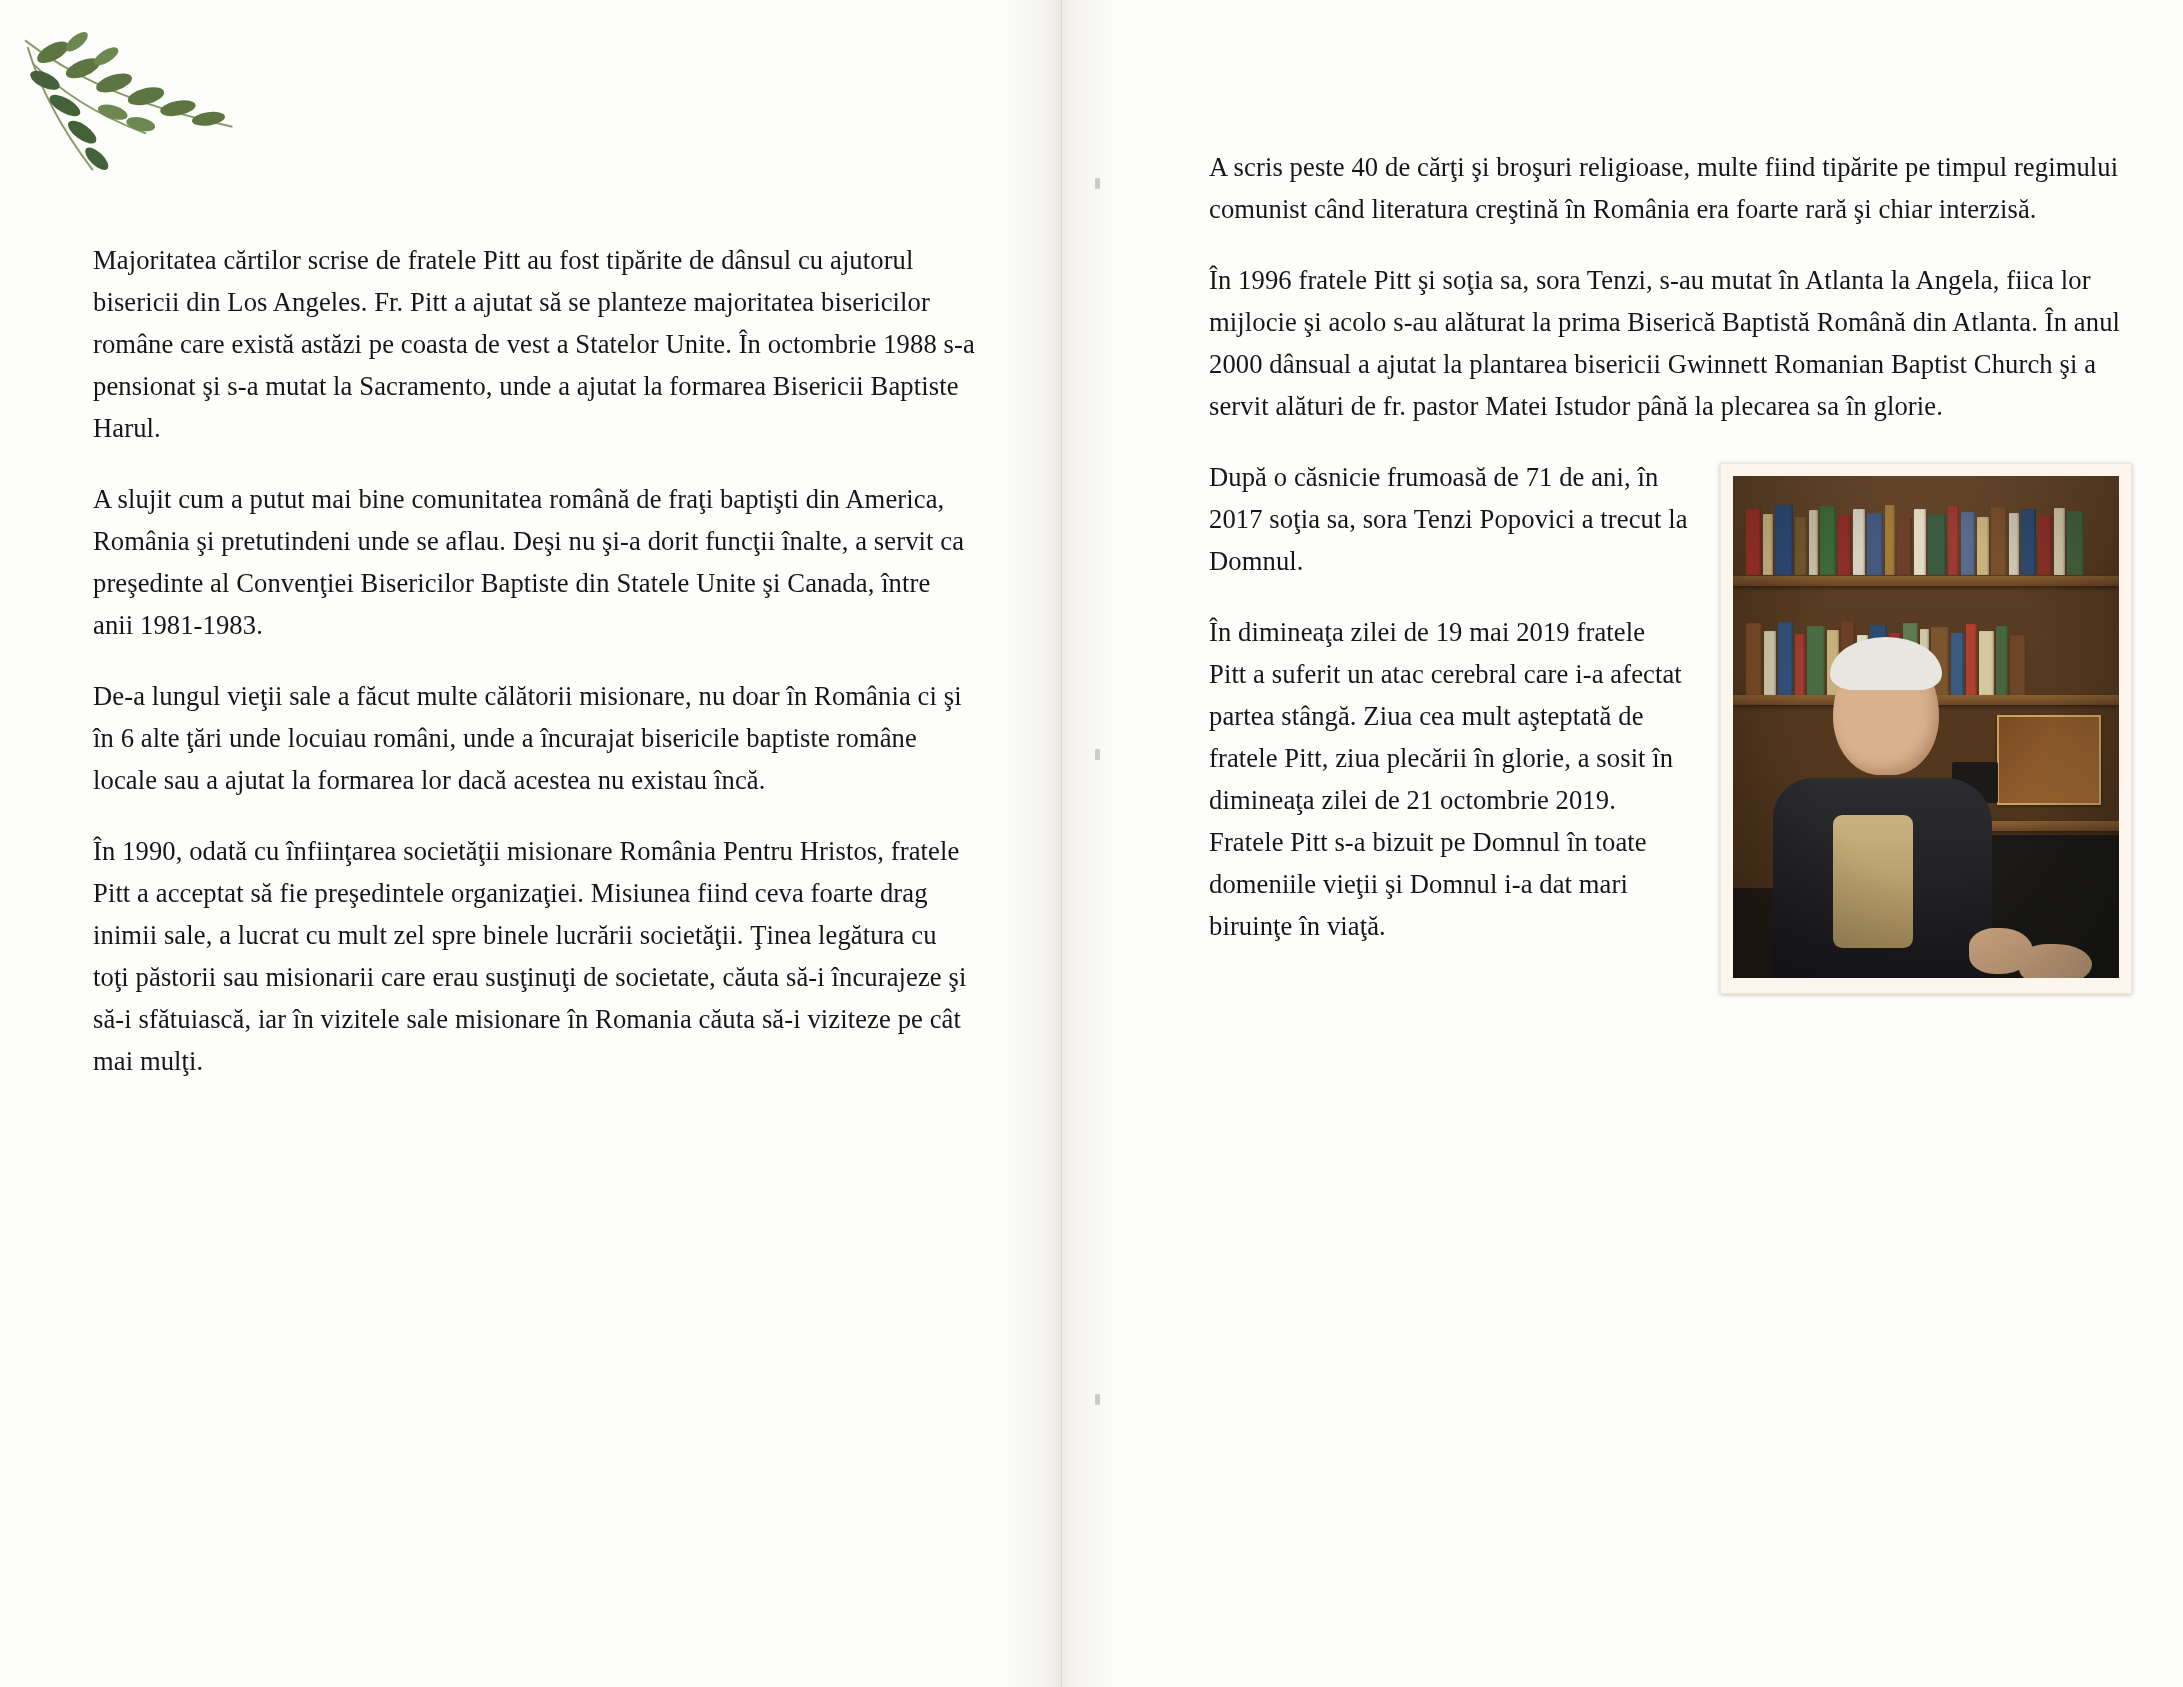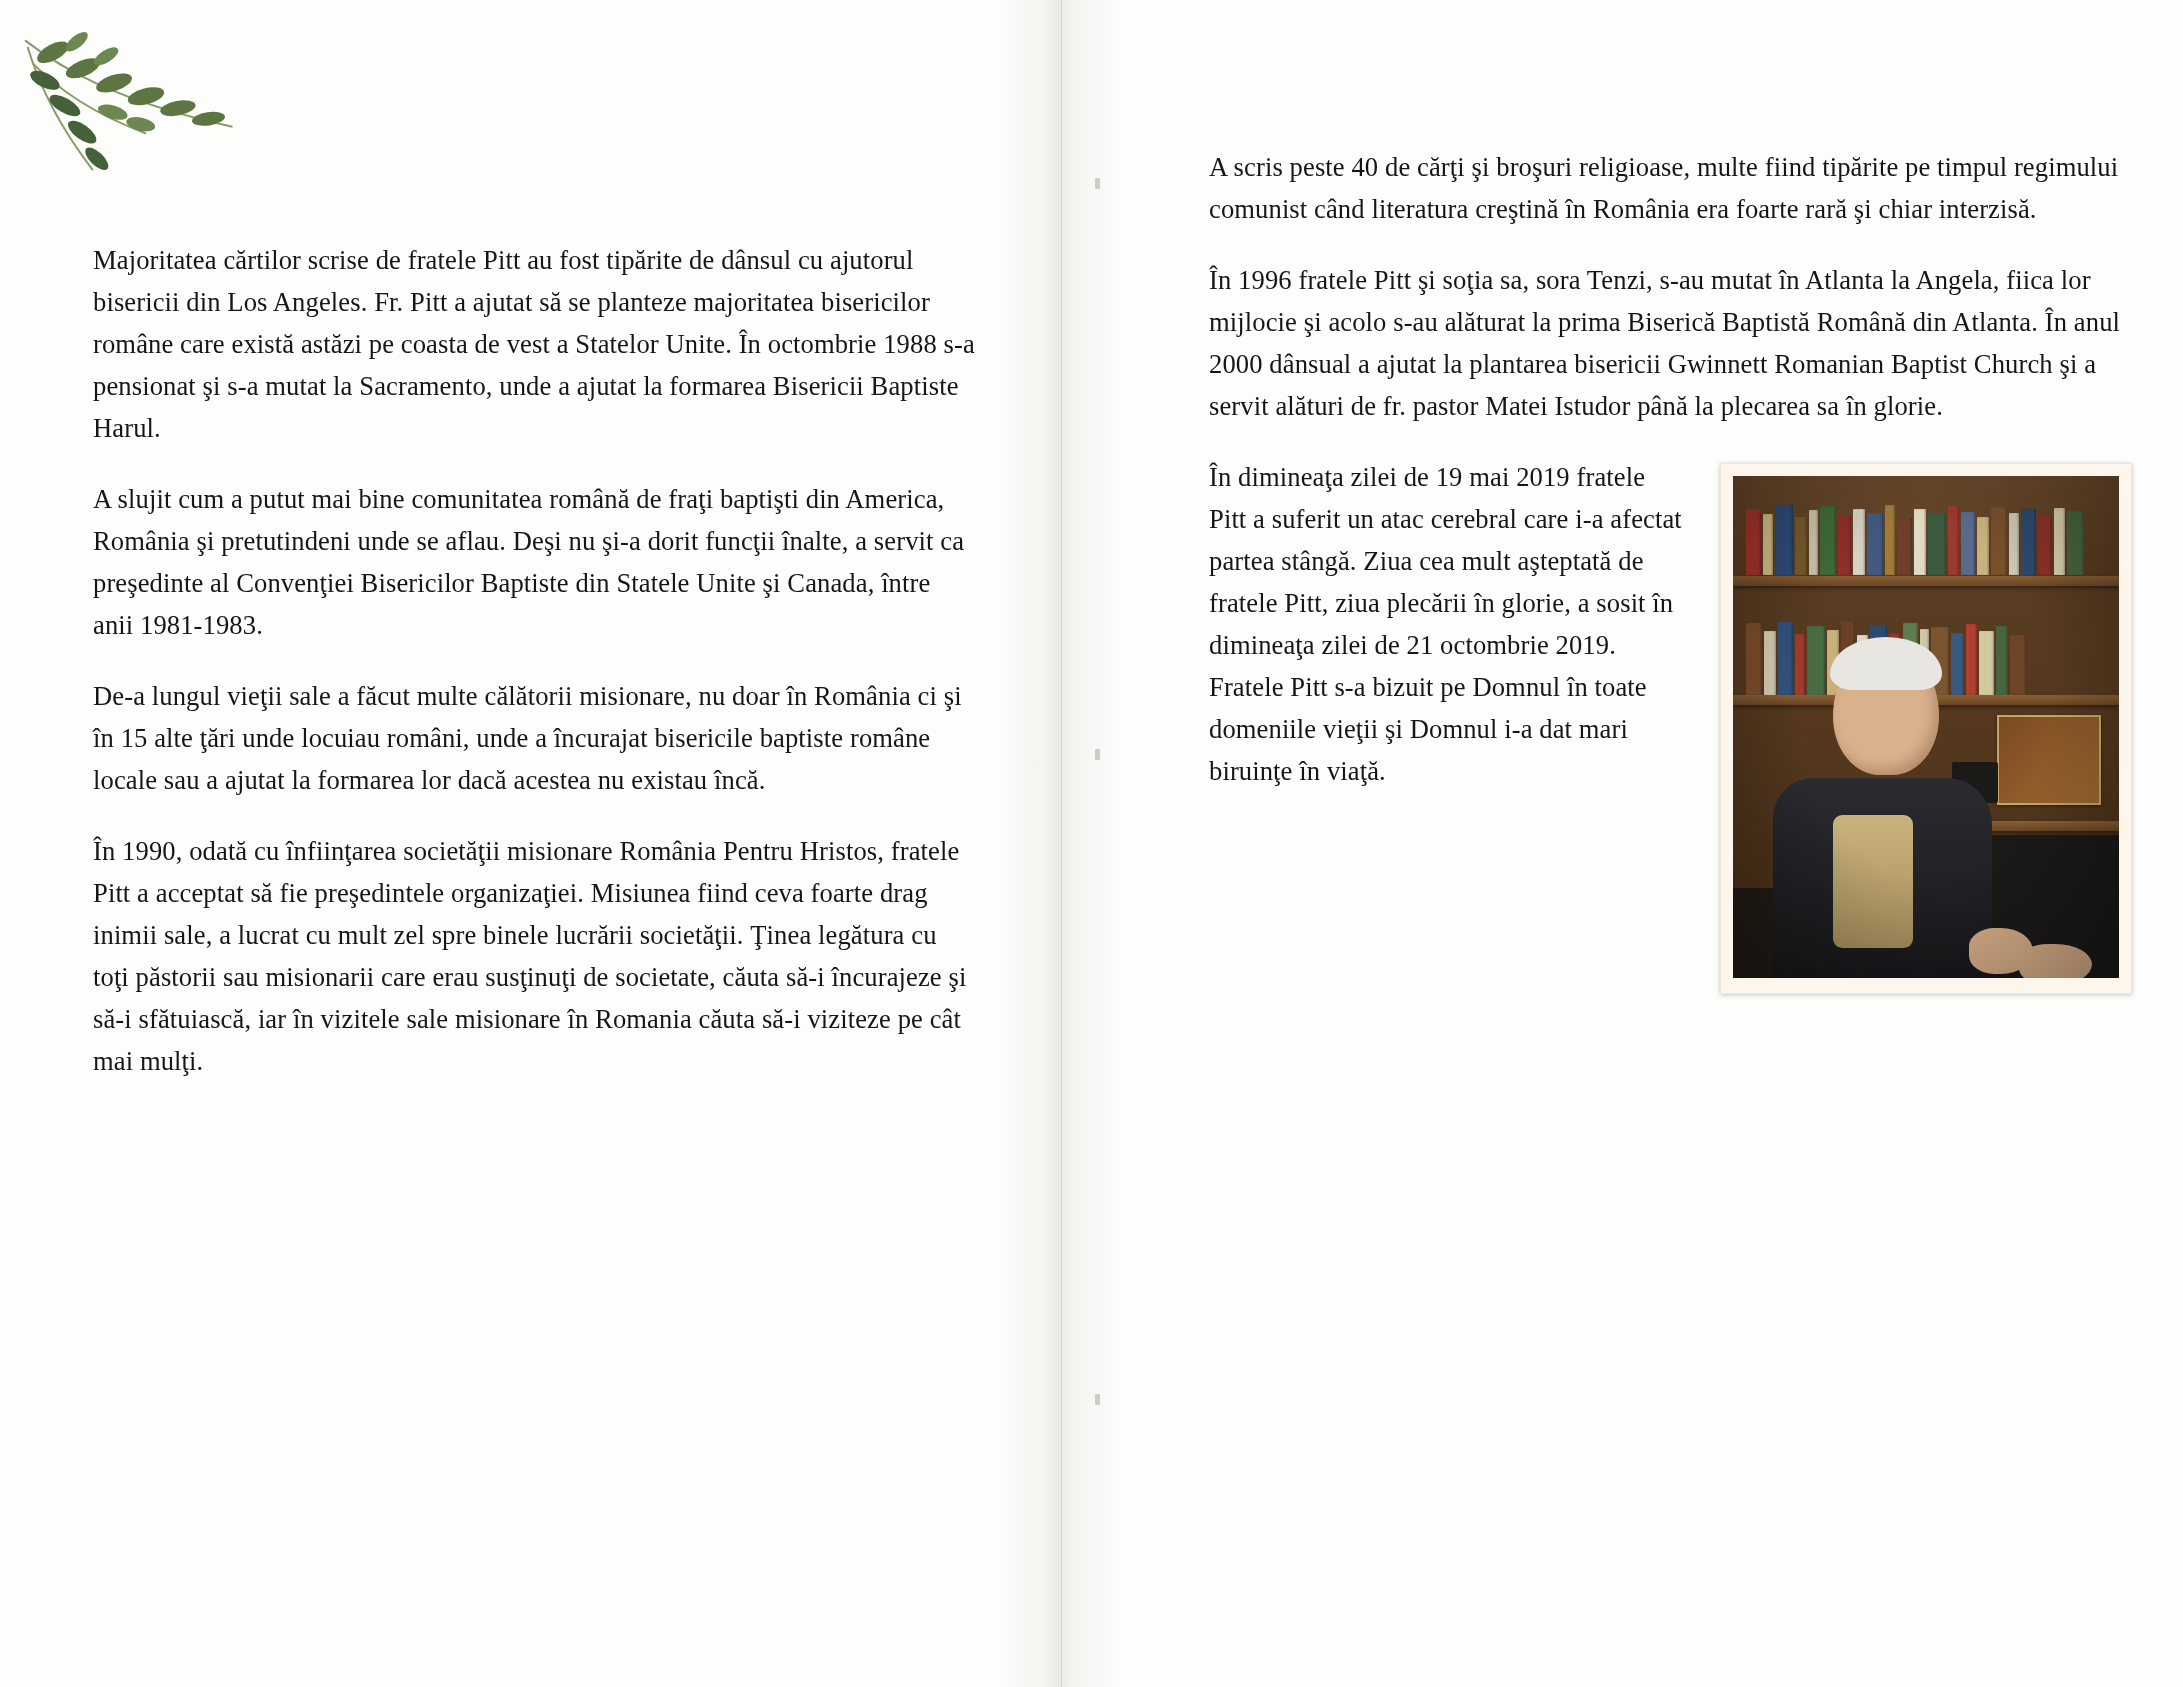--- a/index.html
+++ b/index.html
@@ -215,21 +215,21 @@
       <ellipse cx="150" cy="128" rx="23" ry="10" transform="rotate(16 150 128)"></ellipse>
       <ellipse cx="192" cy="146" rx="22" ry="10" transform="rotate(12 192 146)"></ellipse>
       <ellipse cx="96" cy="22" rx="20" ry="9" transform="rotate(-40 96 22)"></ellipse>
       <ellipse cx="140" cy="44" rx="21" ry="9" transform="rotate(-32 140 44)"></ellipse>
     </g>
   </svg>
 
   <div class="col col-left">
     <p class="para">Majoritatea cărtilor scrise de fratele Pitt au fost tipărite de dânsul cu ajutorul bisericii din Los Angeles. Fr. Pitt a ajutat să se planteze majoritatea bisericilor române care există  astăzi pe coasta de vest a Statelor Unite. În octombrie 1988 s-a pensionat şi s-a mutat la Sacramento, unde a ajutat la formarea Bisericii Baptiste Harul.</p>
     <p class="para">A slujit cum a putut mai bine comunitatea română de fraţi baptişti din America, România şi pretutindeni unde se aflau. Deşi nu şi-a dorit funcţii înalte, a servit ca preşedinte al Convenţiei Bisericilor Baptiste din Statele Unite şi Canada, între anii 1981-1983.</p>
-    <p class="para">De-a lungul vieţii sale a făcut multe călătorii misionare, nu doar în România ci şi în 15 alte ţări unde locuiau români, unde a încurajat bisericile baptiste române locale sau a ajutat la formarea lor dacă acestea nu existau încă.</p>
+    <p class="para">De-a lungul vieţii sale a făcut multe călătorii misionare, nu doar în România ci şi în 6 alte ţări unde locuiau români, unde a încurajat bisericile baptiste române locale sau a ajutat la formarea lor dacă acestea nu existau încă.</p>
     <p class="para">În 1990, odată cu înfiinţarea societăţii misionare România Pentru Hristos, fratele Pitt a acceptat să fie preşedintele organizaţiei. Misiunea fiind ceva foarte drag inimii sale, a lucrat cu mult zel spre binele lucrării societăţii.  Ţinea legătura cu toţi păstorii sau misionarii care erau susţinuţi de societate, căuta să-i încurajeze şi să-i sfătuiască, iar în vizitele sale misionare în Romania căuta să-i viziteze pe cât mai mulţi.</p>
   </div>
 
   <div class="col col-right">
     <p class="para">A scris peste 40 de cărţi şi broşuri religioase, multe fiind tipărite pe timpul regimului comunist când literatura creştină în România era foarte rară şi chiar interzisă.</p>
     <p class="para">În 1996 fratele Pitt şi soţia sa, sora Tenzi, s-au mutat în Atlanta la Angela, fiica lor mijlocie şi acolo s-au alăturat la prima Biserică Baptistă Română din Atlanta.  În anul 2000 dânsual a ajutat la plantarea bisericii Gwinnett Romanian Baptist Church şi a servit alături de fr. pastor Matei Istudor până la plecarea sa în glorie.</p>
 
     <div class="photo-wrap-block">
 
       <div class="photo">
@@ -295,19 +295,20 @@
           <div class="man-shirt" style="left:100px; top:339px; width:80px; height:133px;"></div>
           <div class="man-head" style="left:100px; top:169px; width:106px; height:130px;"></div>
           <div class="man-hair" style="left:97px; top:161px; width:112px; height:53px;"></div>
           <div class="hand" style="left:236px; top:452px; width:64px; height:46px;"></div>
           <div class="hand" style="left:286px; top:468px; width:73px; height:41px;"></div>
 
           <div class="ph-vignette"></div>
         </div>
       </div>
 
+      <p class="para">După o căsnicie frumoasă de 71 de ani, în 2017 soţia sa, sora Tenzi Popovici a trecut la Domnul.</p>
       <p class="para">În dimineaţa zilei de 19 mai 2019 fratele Pitt a suferit un atac cerebral care i-a afectat partea stângă. Ziua cea mult aşteptată de fratele Pitt, ziua plecării în glorie, a sosit în dimineaţa zilei de 21 octombrie 2019. Fratele Pitt s-a bizuit pe Domnul în toate domeniile vieţii şi Domnul i-a dat mari biruinţe în viaţă.</p>
     </div>
 
   </div>
 
 </div>
 
 
 </body></html>

